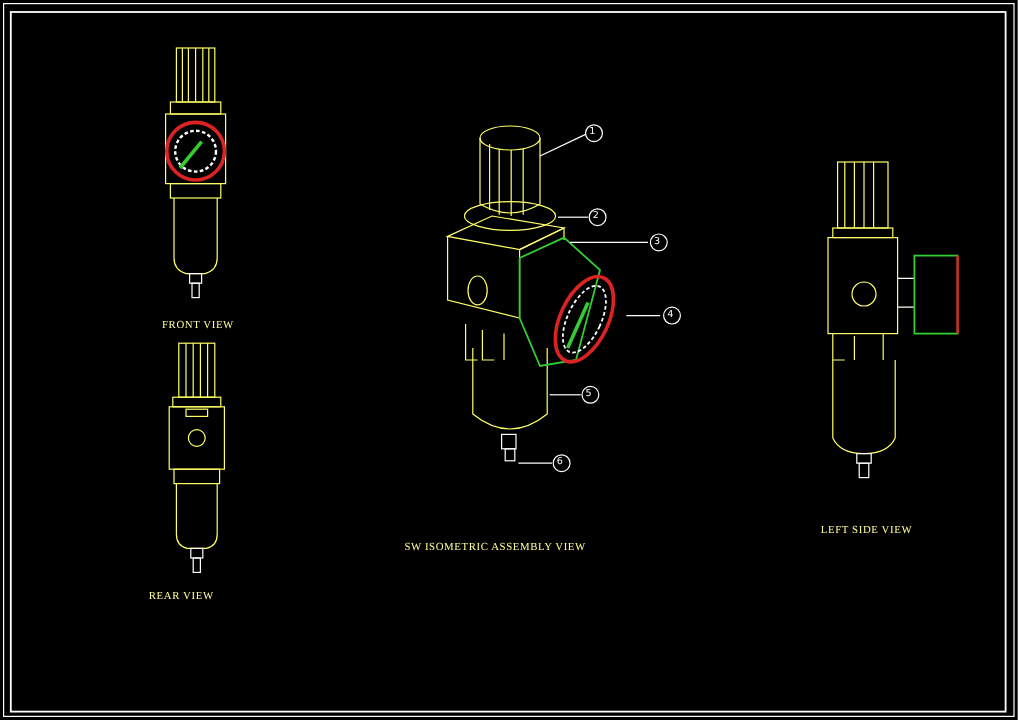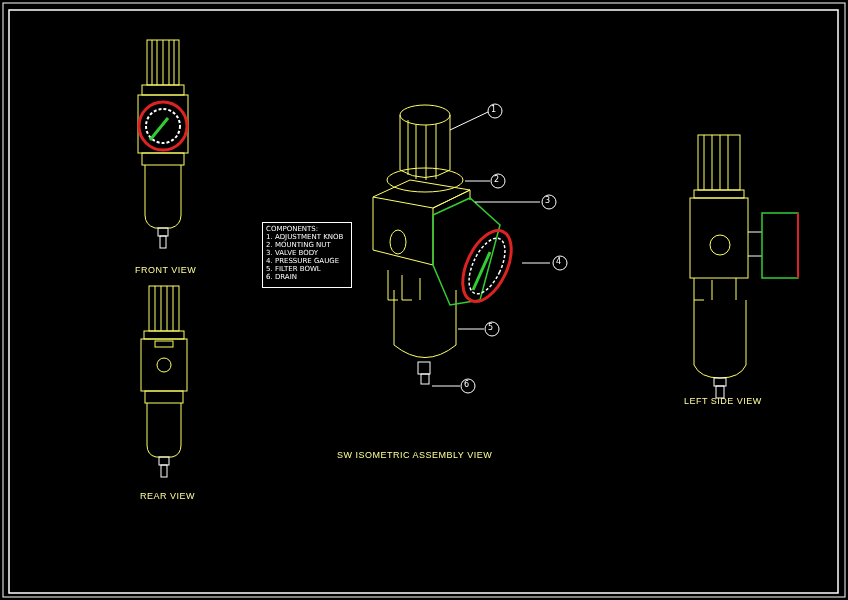--- a/index.html
+++ b/index.html
@@ -1,19 +1,19 @@
 <!DOCTYPE html>
 <html><head>
 <meta charset="utf-8">
 <style>
   html,body{margin:0;padding:0;background:#fff;}
   body{width:848px;height:600px;position:relative;overflow:hidden;font-family:"DejaVu Sans",sans-serif;}
   #sheet{position:absolute;left:0;top:0;width:848px;height:600px;background:#000;}
   svg{position:absolute;left:0;top:0;}
-  .lbl{position:absolute;color:#ffff99;font-family:Liberation Sans, sans-serif;font-size:9px;letter-spacing:0.5px;white-space:nowrap;}
+  .lbl{position:absolute;color:#ffff99;font-family:Liberation Serif, serif;font-size:9px;letter-spacing:0.5px;white-space:nowrap;}
   #legend{position:absolute;left:262px;top:222px;width:90px;height:66px;border:1px solid #fff;color:#fff;font-size:7px;line-height:8px;padding:2px 3px;box-sizing:border-box;font-family:"DejaVu Sans",sans-serif;}
   #legend div{white-space:nowrap;}
 </style>
 </head>
 <body>
 
 <div id="sheet">
 <svg width="848" height="600">
 
   <rect x="3" y="3" width="842" height="594" fill="none" stroke="#fff" stroke-width="1"></rect>
@@ -104,33 +104,24 @@
     <rect x="714" y="378" width="12" height="8" stroke="#fff"></rect>
     <rect x="716" y="386" width="8" height="12" stroke="#fff"></rect>
     <line x1="748" y1="232" x2="762" y2="232" stroke="#fff"></line>
     <line x1="748" y1="256" x2="762" y2="256" stroke="#fff"></line>
   </g>
   <rect x="762" y="213" width="36" height="65" fill="none" stroke="#33cc33" stroke-width="1.5"></rect>
   <line x1="798" y1="213" x2="798" y2="278" stroke="#dd2222" stroke-width="2"></line>
 </svg>
 
 <div class="lbl" style="left:135px;top:265px;">FRONT VIEW</div>
-<div class="lbl" style="left:140px;top:491px;">REAR VIEW</div>
+<div class="lbl" style="left:124px;top:491px;">REAR VIEW</div>
 <div class="lbl" style="left:337px;top:422px;margin-top:28px;">SW ISOMETRIC ASSEMBLY VIEW</div>
-<div class="lbl" style="left:684px;top:396px;">LEFT SIDE VIEW</div>
+<div class="lbl" style="left:684px;top:436px;">LEFT SIDE VIEW</div>
 
-<div id="legend">
-  <div>COMPONENTS:</div>
-  <div>1. ADJUSTMENT KNOB</div>
-  <div>2. MOUNTING NUT</div>
-  <div>3. VALVE BODY</div>
-  <div>4. PRESSURE GAUGE</div>
-  <div>5. FILTER BOWL</div>
-  <div>6. DRAIN</div>
-</div>
 
 <div style="position:absolute;left:491px;top:105px;color:#fff;font-size:8px;">1</div>
 <div style="position:absolute;left:494px;top:175px;color:#fff;font-size:8px;">2</div>
 <div style="position:absolute;left:545px;top:196px;color:#fff;font-size:8px;">3</div>
 <div style="position:absolute;left:556px;top:257px;color:#fff;font-size:8px;">4</div>
 <div style="position:absolute;left:488px;top:323px;color:#fff;font-size:8px;">5</div>
 <div style="position:absolute;left:464px;top:380px;color:#fff;font-size:8px;">6</div>
 </div>
 
 </body></html>

